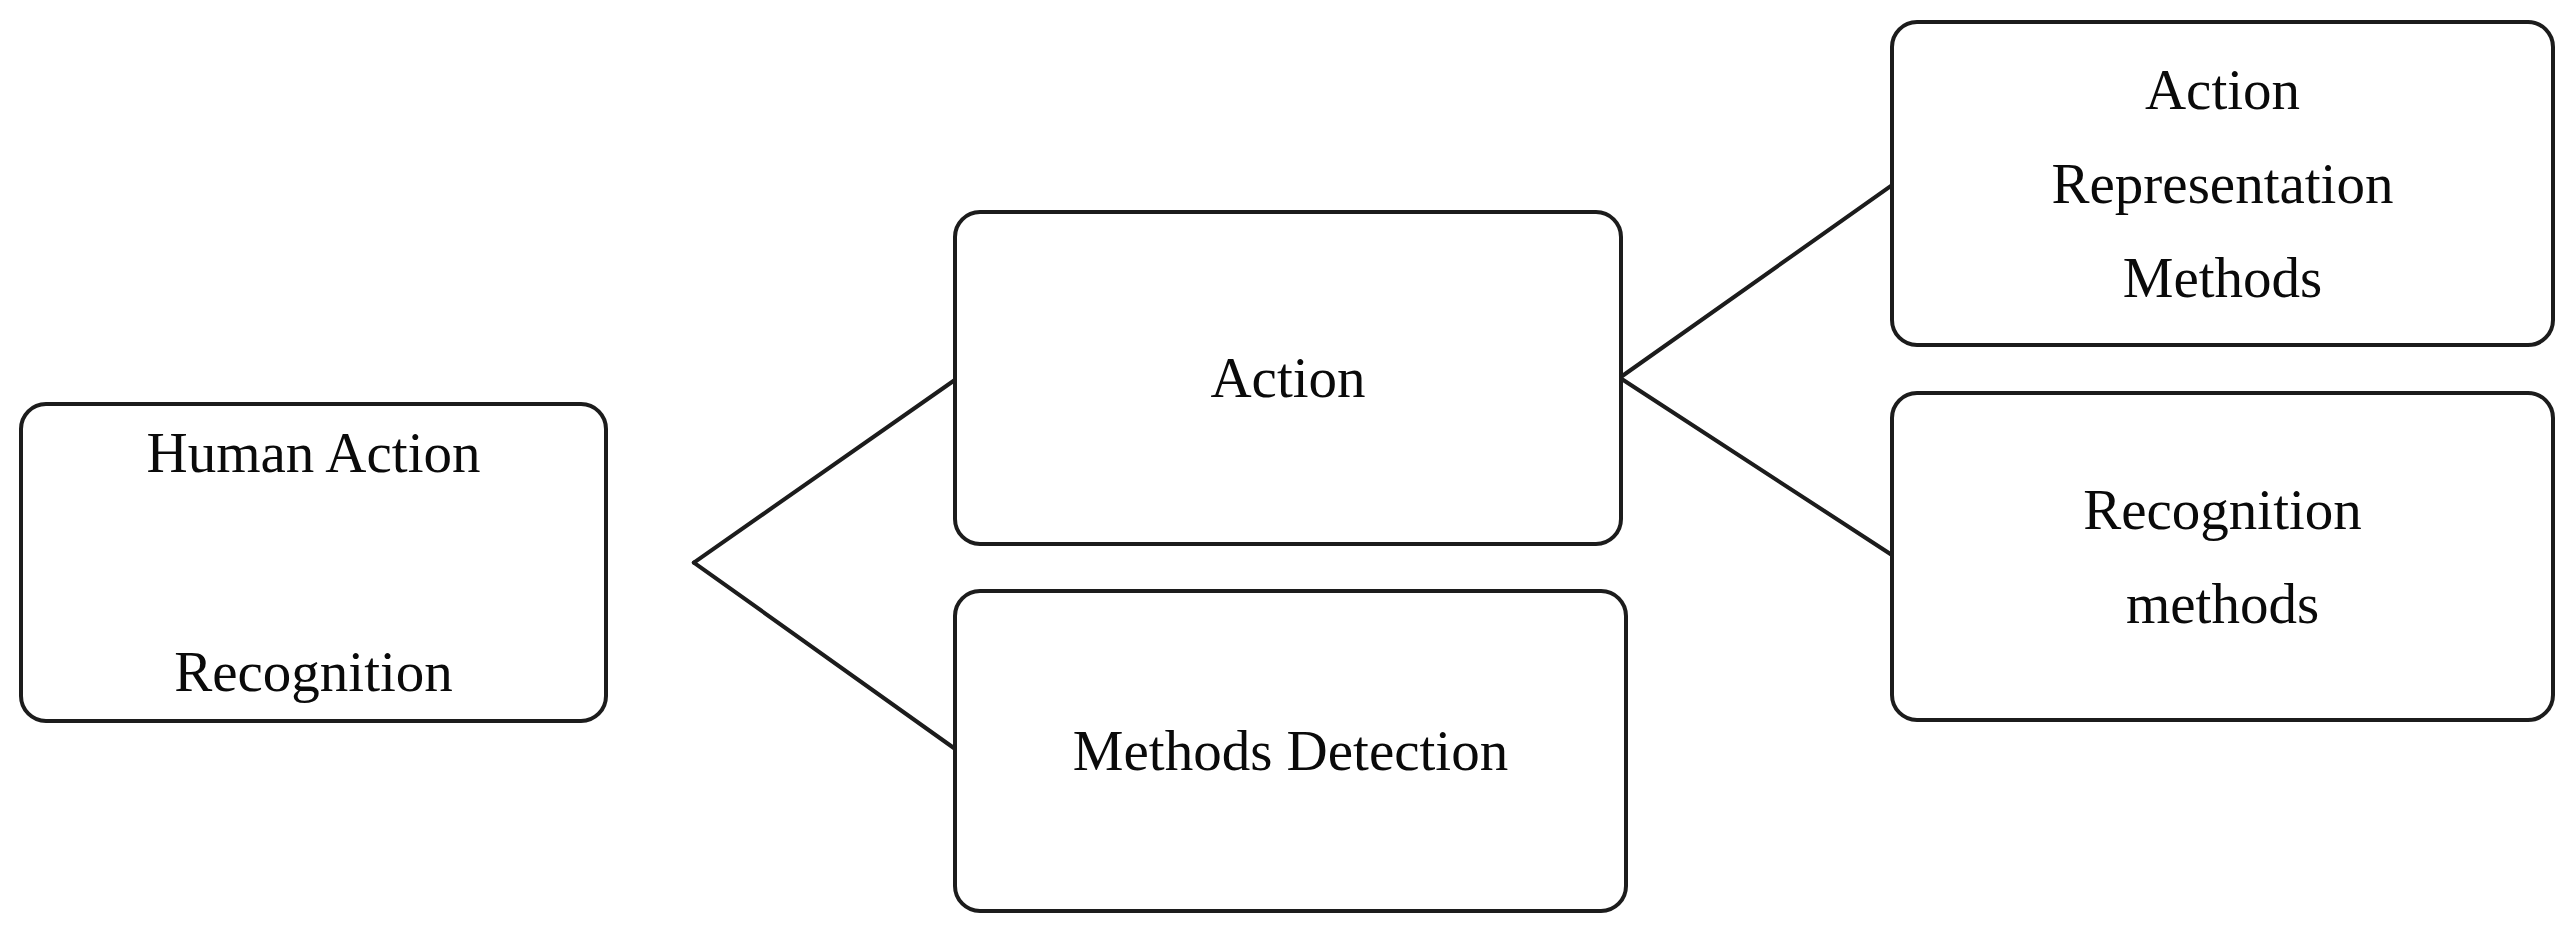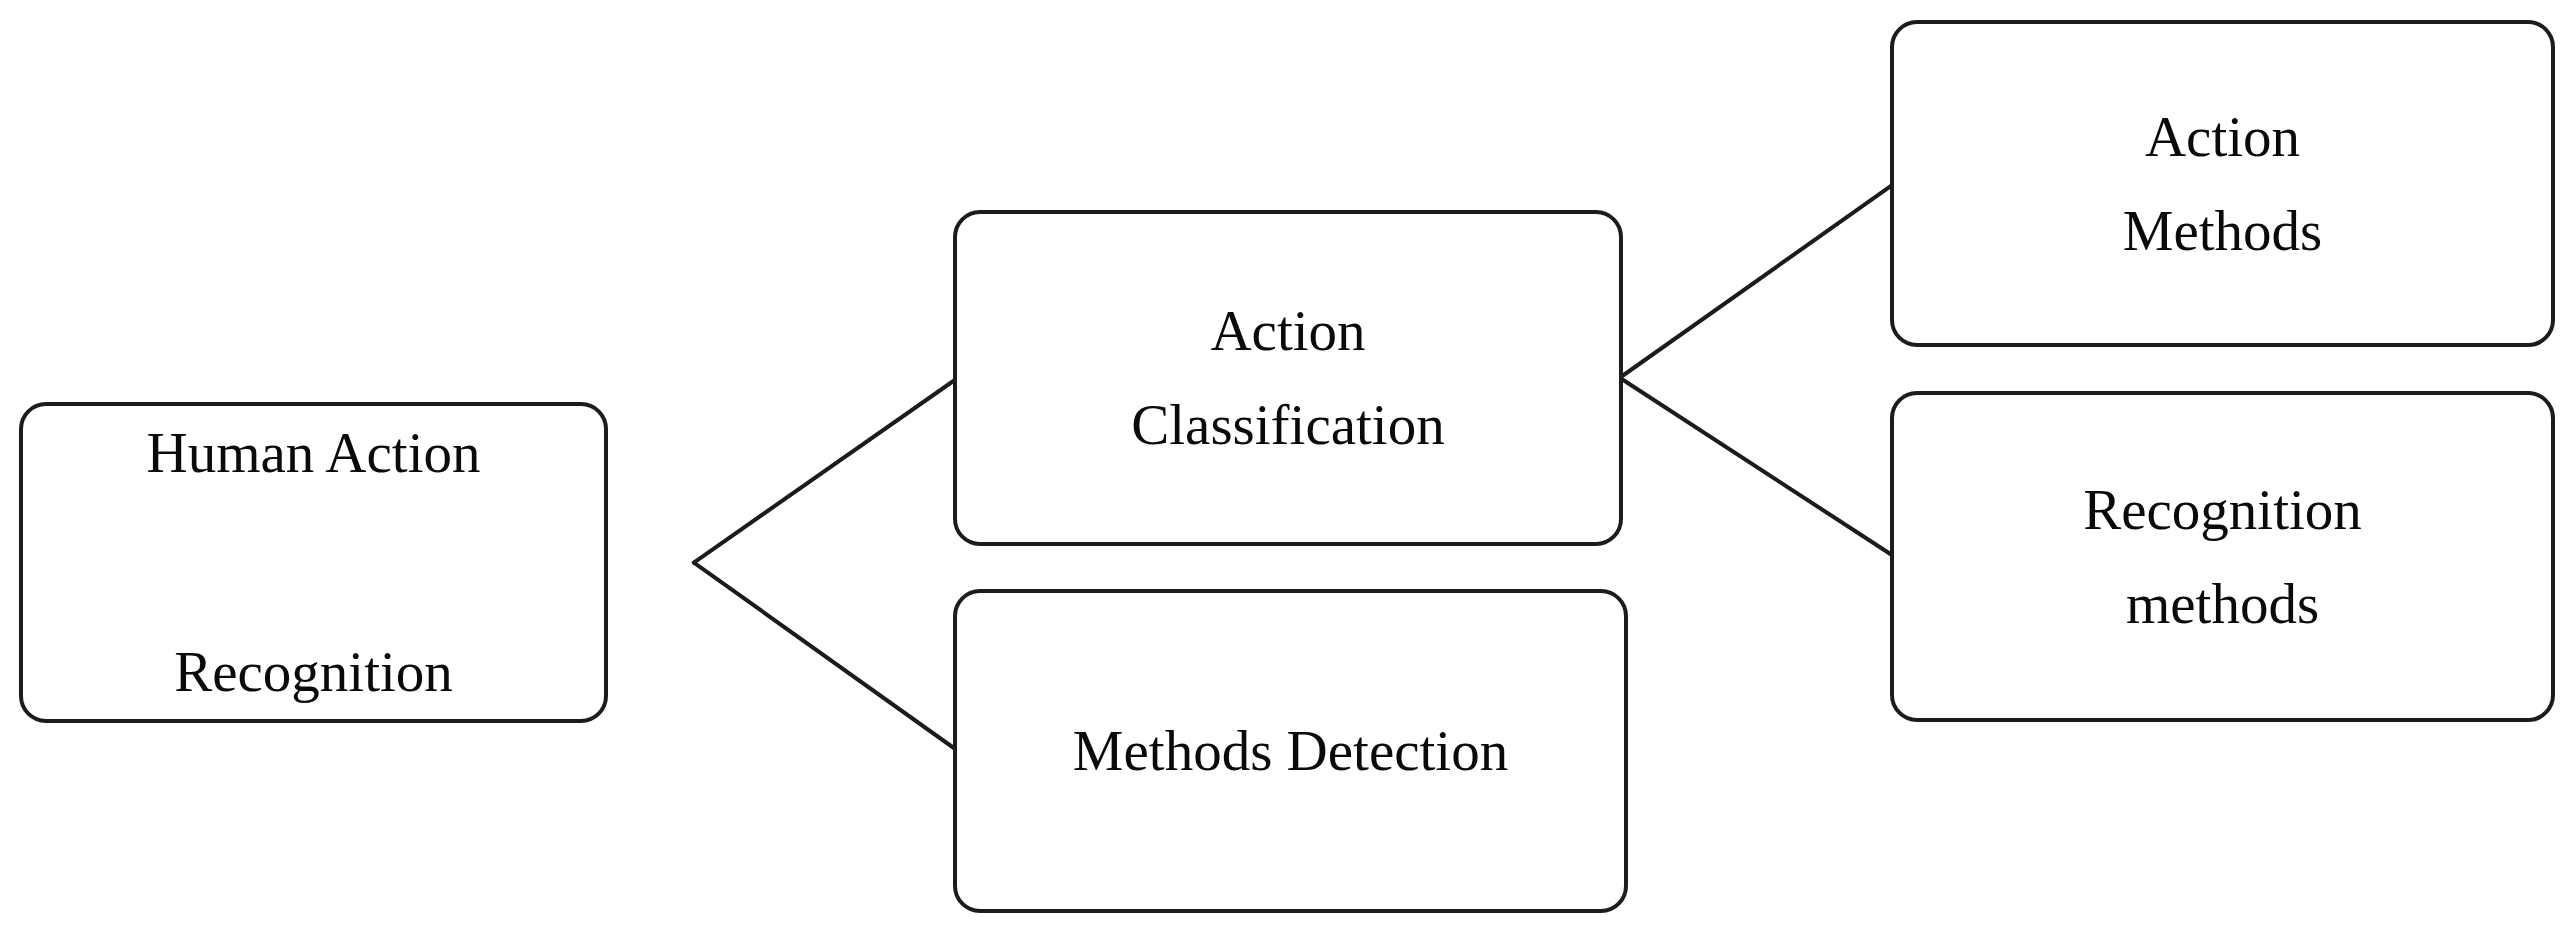--- a/index.html
+++ b/index.html
@@ -64,29 +64,29 @@
     <line x1="1796" y1="419" x2="2100" y2="617"></line>
   </svg>
 
   <div class="node node-human-action-recognition">
     <span class="line">Human Action</span>
     <span class="line">Recognition</span>
   </div>
 
   <div class="node node-action-classification">
     <span class="line">Action</span>
-    <span class="line">Classification</span>
   </div>
 
   <div class="node node-action-detection">
     <span class="line">Methods Detection</span>
   </div>
 
   <div class="node node-action-representation">
     <span class="line">Action</span>
+    <span class="line">Representation</span>
     <span class="line">Methods</span>
   </div>
 
   <div class="node node-interaction-recognition">
     <span class="line">Recognition</span>
     <span class="line">methods</span>
   </div>
 
 </div>
 

